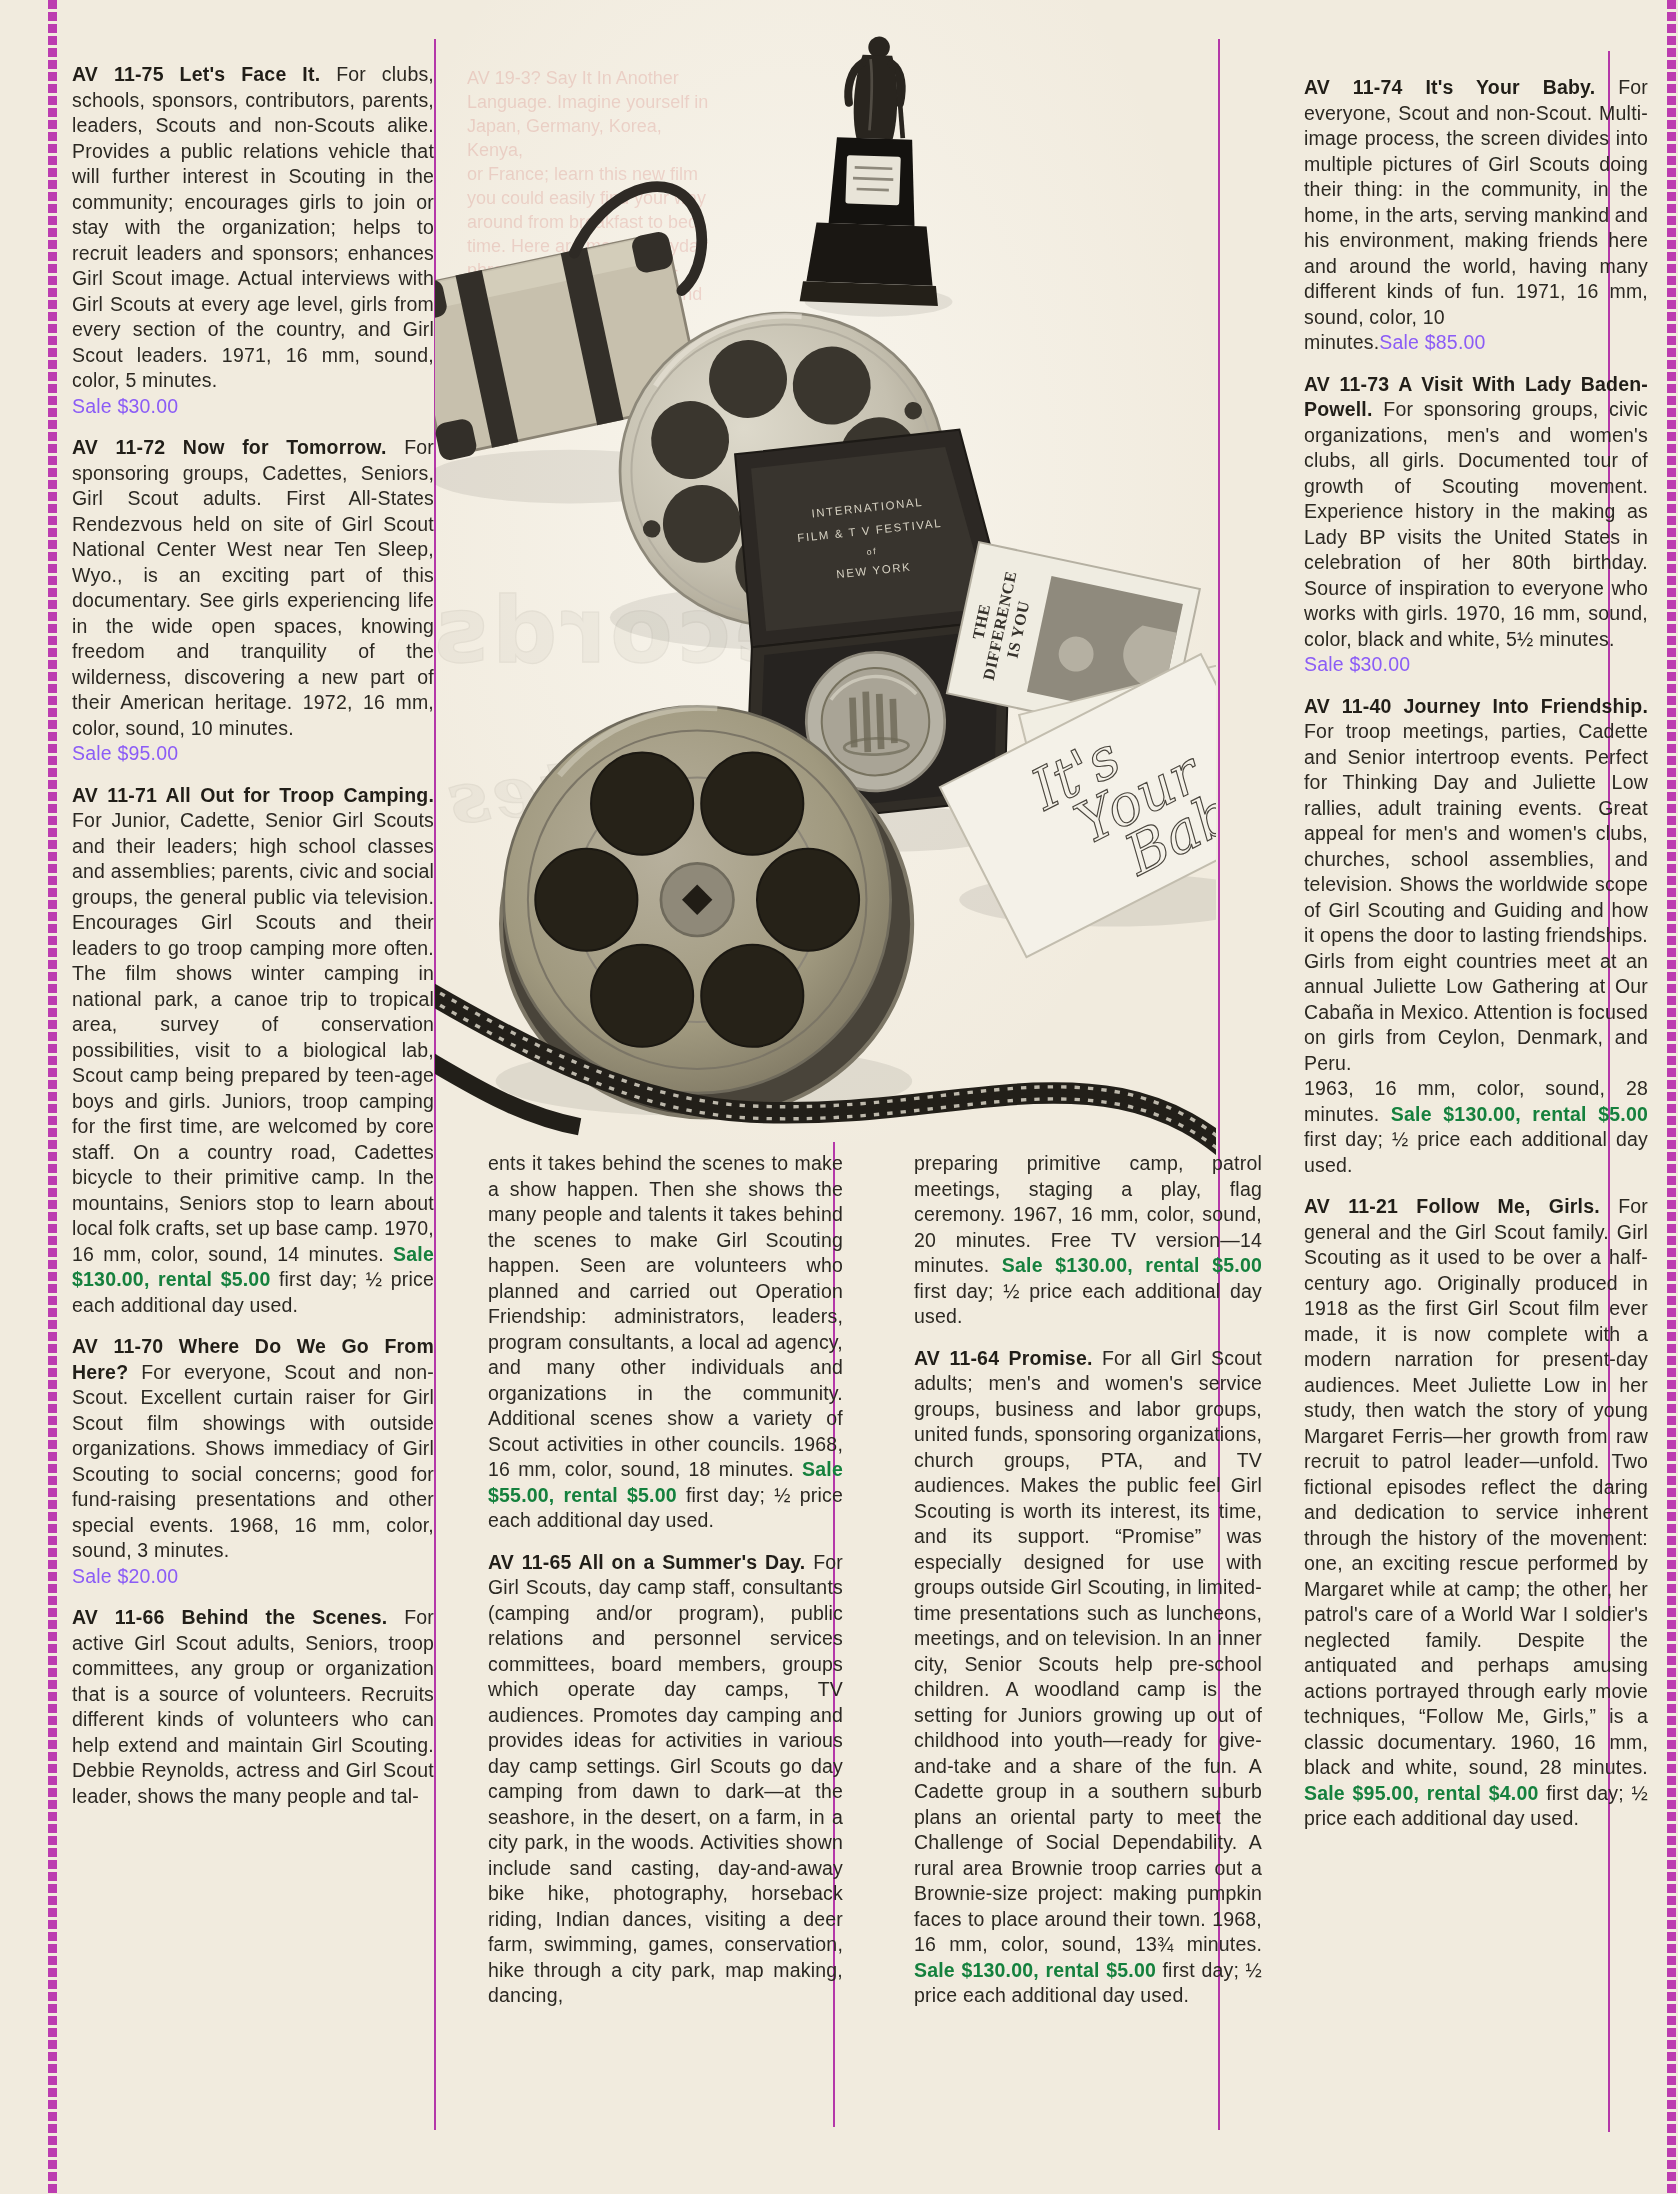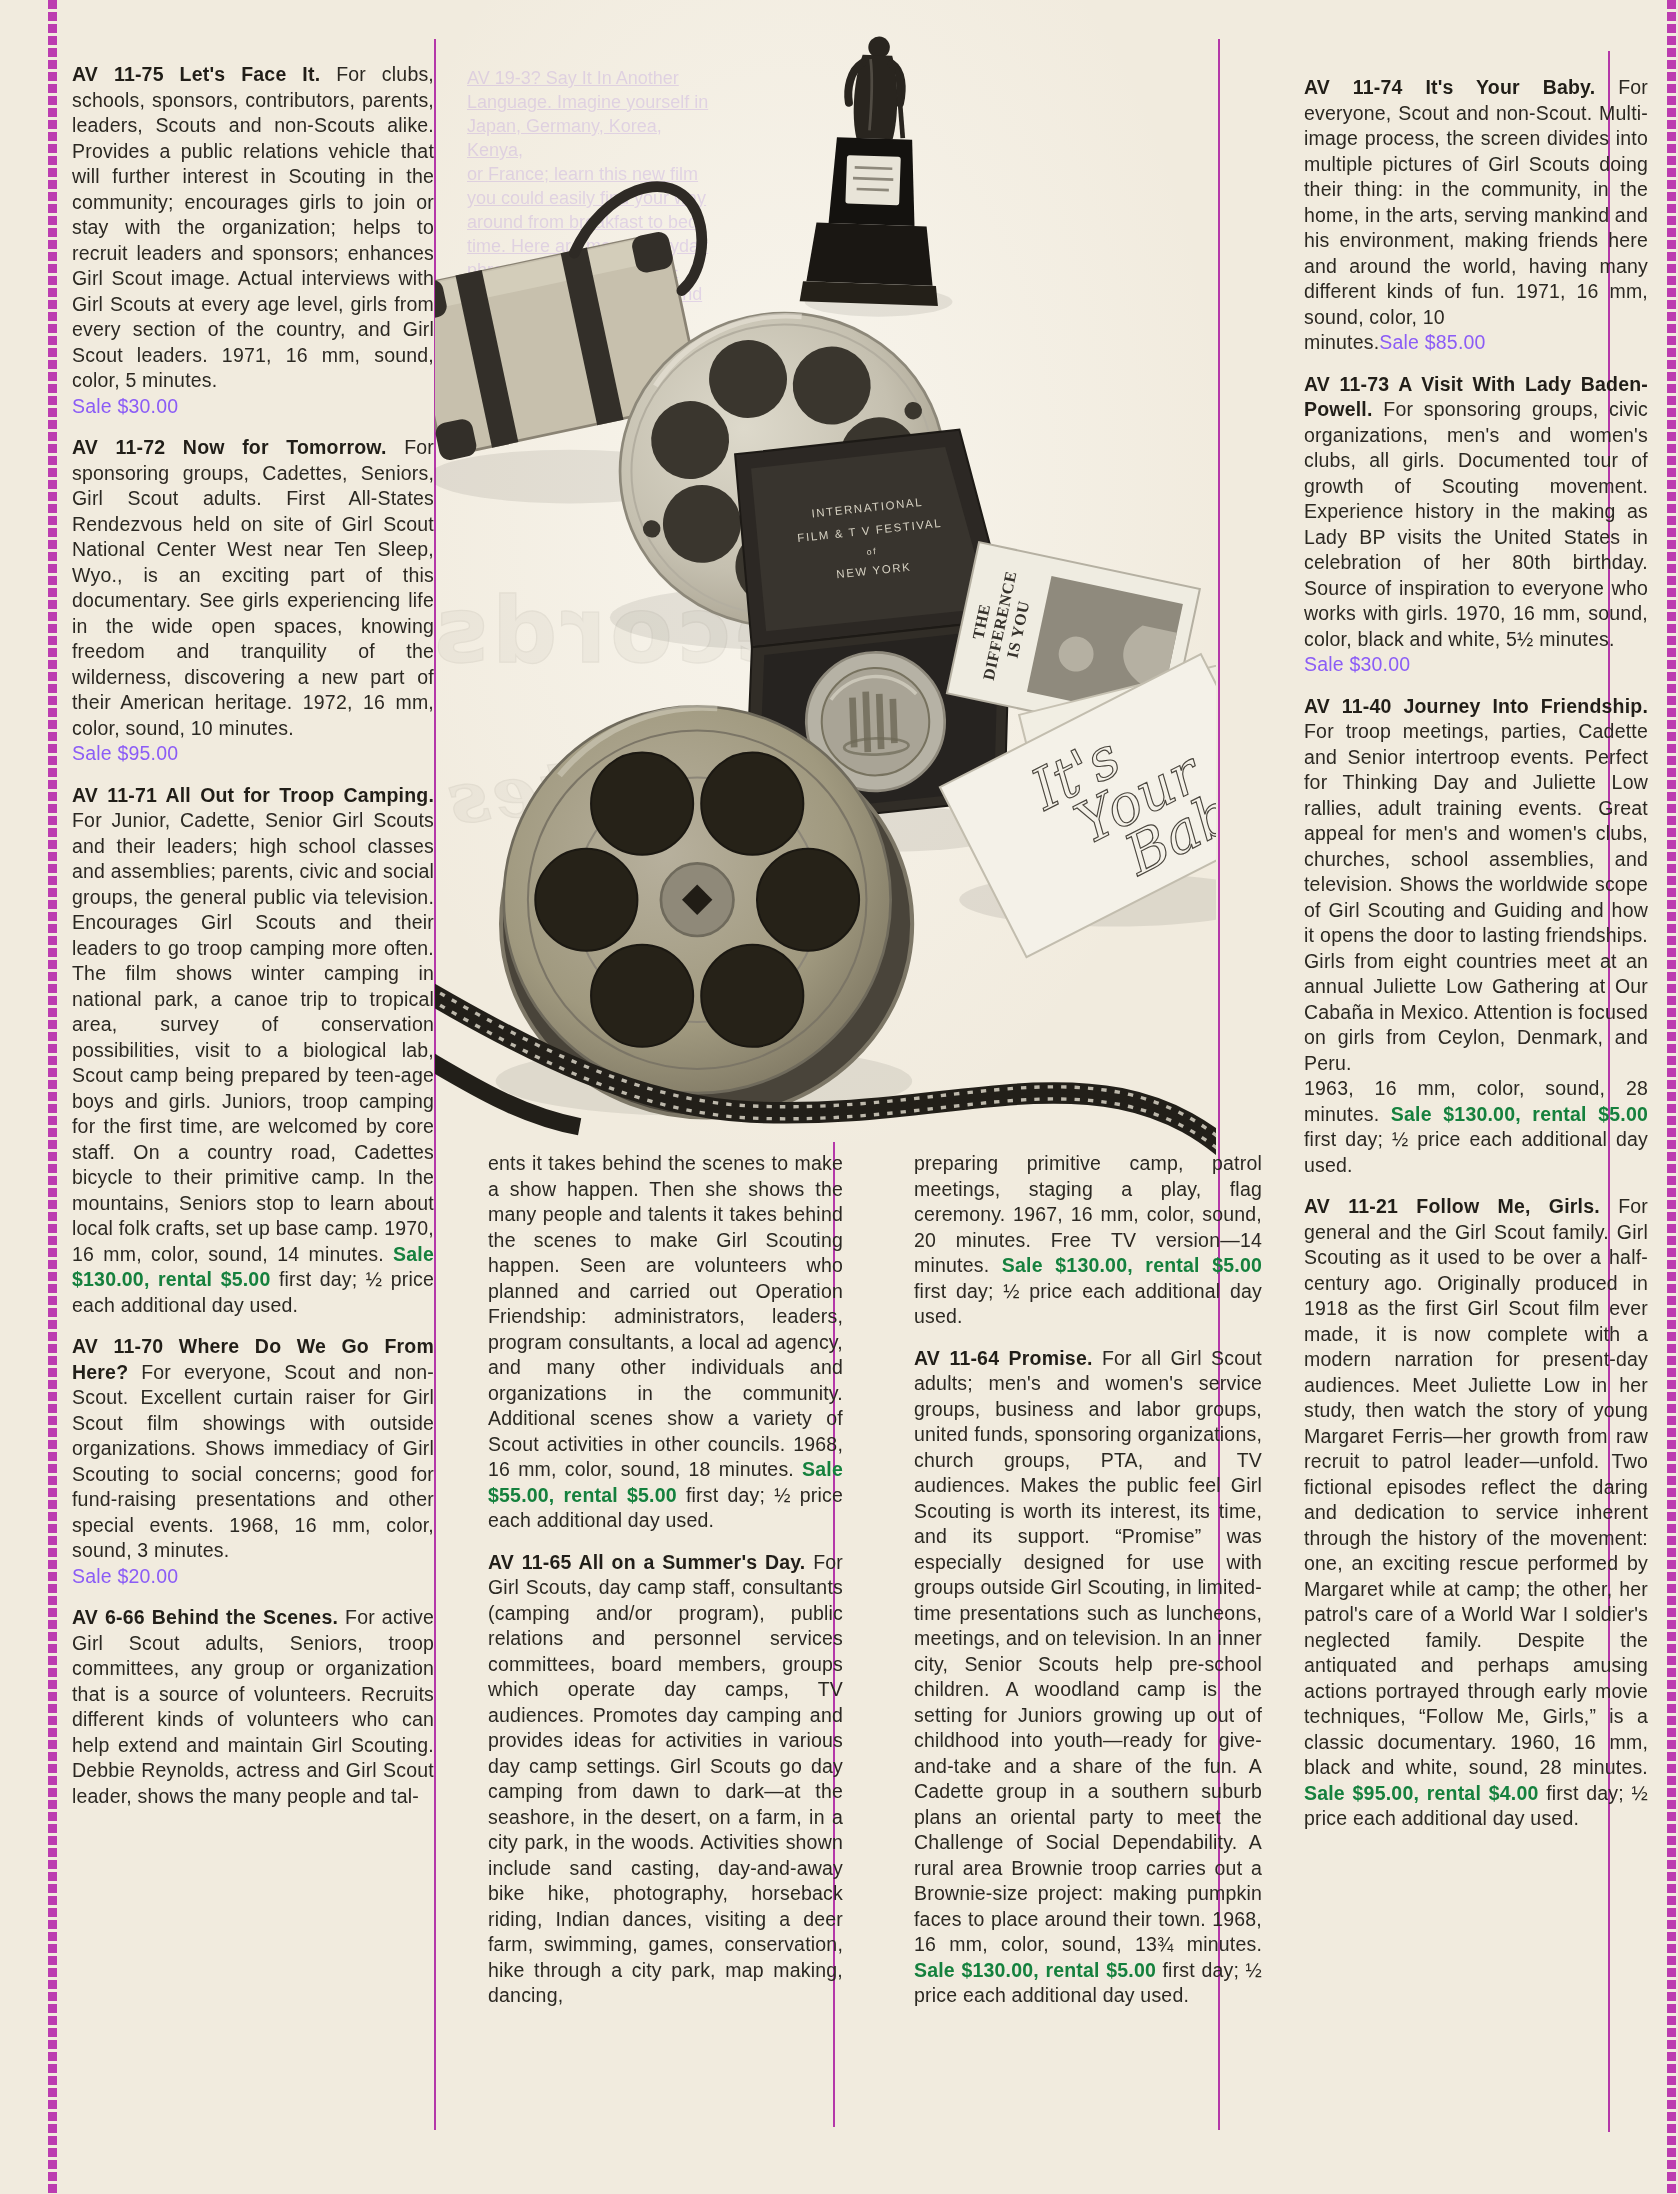--- a/index.html
+++ b/index.html
@@ -23,22 +23,22 @@
     font-size:19.5px;line-height:25.5px;letter-spacing:0.2px;
   }
   .col p{margin:0;white-space:pre-line;}
   .entry{margin:0 0 16px 0;}
   .t{font-weight:700;color:#211e18;}
   .b{font-weight:700;color:#15803d;}
   .sale{display:flex;}
   .sale .tail{font-weight:400;}
   .sale .price{font-weight:400;color:#8b5cf6;}
   .ghost{
-    position:absolute;color:#6d28d9;opacity:.14;filter:blur(0.7px);
-    font-size:18px;line-height:24px;z-index:1;text-decoration:underline;
+    position:absolute;color:#b91c1c;opacity:.14;filter:blur(0.7px);
+    font-size:18px;line-height:24px;z-index:1;
   }
   .ghost-word{
     position:absolute;z-index:1;opacity:.11;color:rgba(107,101,87,.55);
     -webkit-text-stroke:1.3px #6b6557;font-weight:700;
     transform:scaleX(-1);letter-spacing:4px;white-space:nowrap;
   }
   #ghost-records{left:430px;top:578px;font-size:91px;font-family:"DejaVu Sans",sans-serif;}
   #ghost-cassettes{left:444px;top:746px;font-size:71px;font-style:italic;
     font-family:"DejaVu Serif",serif;transform:scaleX(-1) rotate(6deg);}
   #photo-svg{position:absolute;left:435px;top:13.4px;z-index:2;}
@@ -93,21 +93,21 @@
       <p><span class="t">AV 11-71 All Out for Troop Camping. </span><span>For Junior, Cadette, Senior Girl Scouts and their leaders; high school classes and assemblies; parents, civic and social groups, the general public via television. Encourages Girl Scouts and their leaders to go troop camping more often. The film shows winter camping in national park, a canoe trip to tropical area, survey of conservation possibilities, visit to a biological lab, Scout camp being prepared by teen-age boys and girls. Juniors, troop camping for the first time, are welcomed by core staff. On a country road, Cadettes bicycle to their primitive camp. In the mountains, Seniors stop to learn about local folk crafts, set up base camp. 1970, 16 mm, color, sound, 14 minutes. </span><span class="b">Sale $130.00, rental $5.00</span><span> first day; ½ price each additional day used.</span></p>
     </div>
     <div class="entry">
       <p><span class="t">AV 11-70 Where Do We Go From Here? </span><span>For everyone, Scout and non-Scout. Excellent curtain raiser for Girl Scout film showings with outside organizations. Shows immediacy of Girl Scouting to social concerns; good for fund-raising presentations and other special events. 1968, 16 mm, color, sound, 3 minutes.</span></p>
       <div class="sale">
         <span class="tail"></span>
         <span class="price">Sale $20.00</span>
       </div>
     </div>
     <div class="entry">
-      <p><span class="t">AV 6-66 Behind the Scenes. </span><span>For active Girl Scout adults, Seniors, troop committees, any group or organization that is a source of volunteers. Recruits different kinds of volunteers who can help extend and maintain Girl Scouting. Debbie Reynolds, actress and Girl Scout leader, shows the many people and tal-</span></p>
+      <p><span class="t">AV 11-66 Behind the Scenes. </span><span>For active Girl Scout adults, Seniors, troop committees, any group or organization that is a source of volunteers. Recruits different kinds of volunteers who can help extend and maintain Girl Scouting. Debbie Reynolds, actress and Girl Scout leader, shows the many people and tal-</span></p>
     </div>
   </div>
 <div class="col" id="col-center-left" style="left:472px;top:1151px;width:355px;margin-left:16px;">
     <div class="entry">
       <p><span>ents it takes behind the scenes to make a show happen. Then she shows the many people and talents it takes behind the scenes to make Girl Scouting happen. Seen are volunteers who planned and carried out Operation Friendship: administrators, leaders, program consultants, a local ad agency, and many other individuals and organizations in the community. Additional scenes show a variety of Scout activities in other councils. 1968, 16 mm, color, sound, 18 minutes. </span><span class="b">Sale $55.00, rental $5.00</span><span> first day; ½ price each additional day used.</span></p>
     </div>
     <div class="entry">
       <p><span class="t">AV 11-65 All on a Summer's Day. </span><span>For Girl Scouts, day camp staff, consultants (camping and/or program), public relations and personnel services committees, board members, groups which operate day camps, TV audiences. Promotes day camping and provides ideas for activities in various day camp settings. Girl Scouts go day camping from dawn to dark—at the seashore, in the desert, on a farm, in a city park, in the woods. Activities shown include sand casting, day-and-away bike hike, photography, horseback riding, Indian dances, visiting a deer farm, swimming, games, conservation, hike through a city park, map making, dancing,</span></p>
     </div>
   </div>

